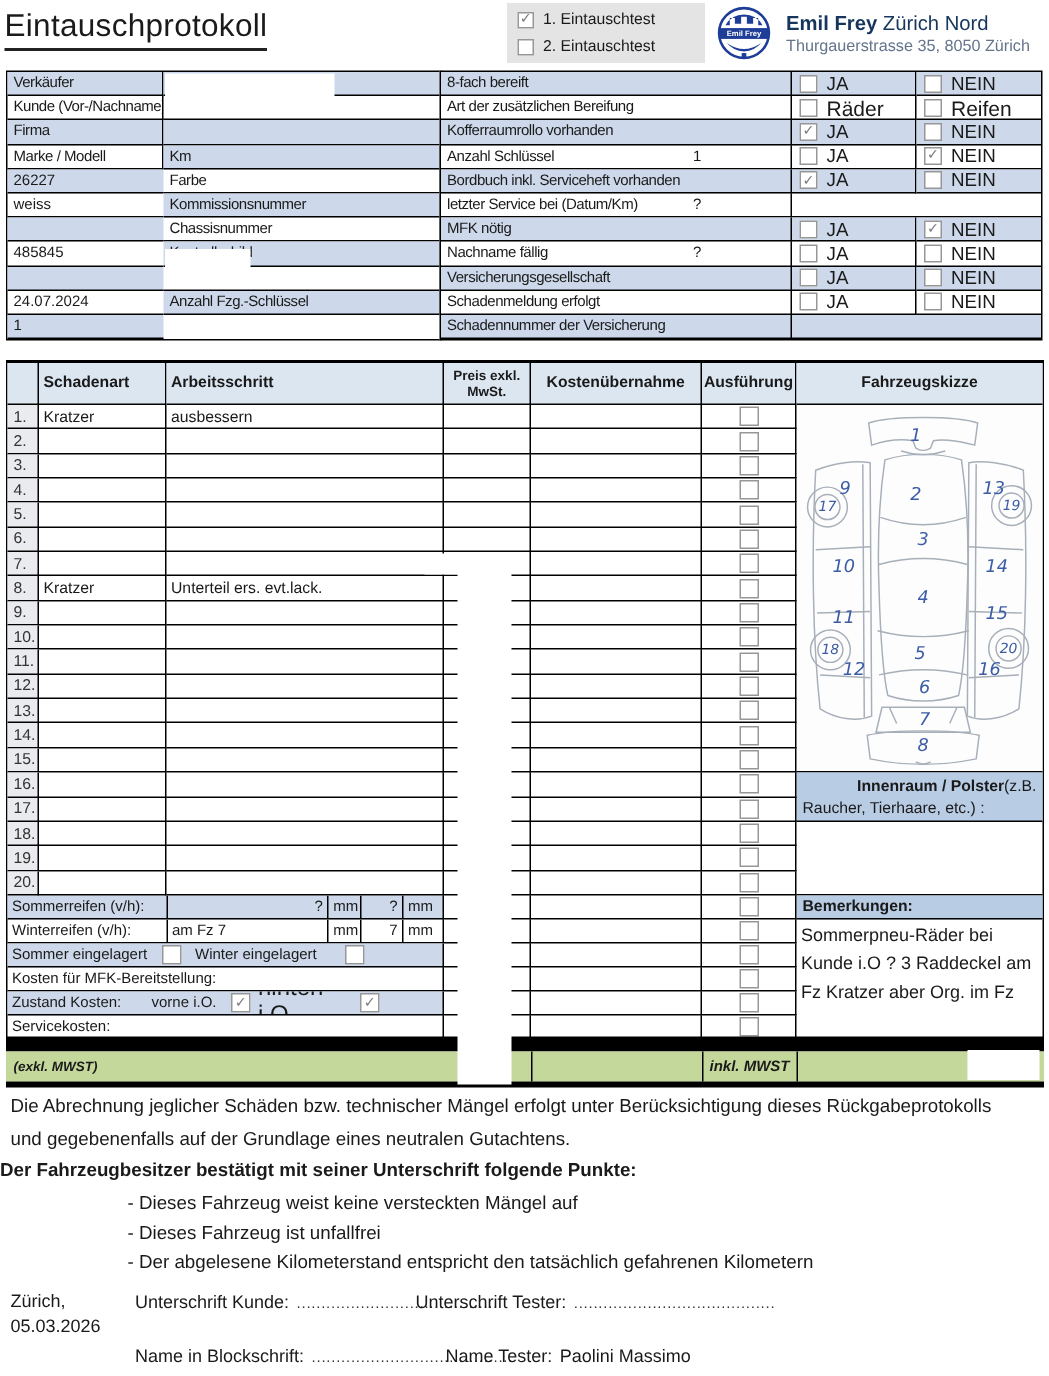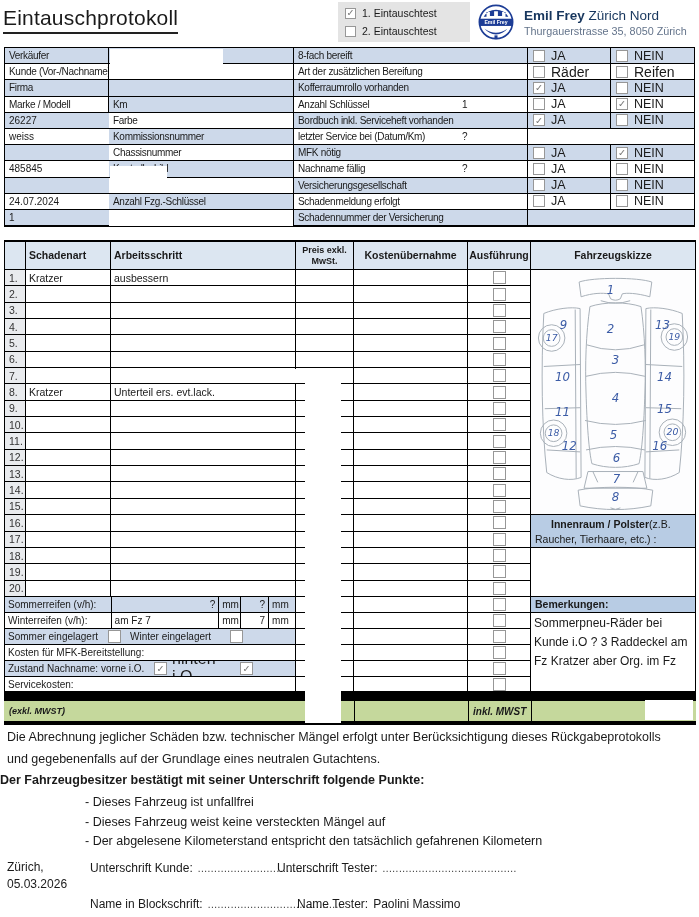--- a/index.html
+++ b/index.html
@@ -66,21 +66,21 @@
   .tcell{height:100%;display:flex;align-items:center;padding:0 3px;font-size:10px;white-space:nowrap;overflow:hidden;}
   .bl{border-left:1px solid #000;}
   .ra{justify-content:flex-end;}
   .tl{width:106px;} .tvv{width:108px;} .tu{width:22px;} .tv2{width:28px;} .tu2{width:27px;}
 
   
   #sketch-cell{padding:1px;justify-content:center;align-items:flex-start;background:#fdfdfe;}
   .zn{fill:var(--ink-blue);font-size:12px;font-style:italic;font-family:"DejaVu Sans",sans-serif;text-anchor:middle;}
   .zn.wheel{font-size:9.5px;}
   #innen-cell{background:var(--section-blue);display:block;padding:2px 4px;font-size:10.5px;line-height:1.45;}
-  .innen-l1{display:flex;justify-content:flex-start;margin-left:16px;}
+  .innen-l1{display:flex;justify-content:flex-end;}
   .innen-b{font-weight:bold;}
   .it{}
   #bem-head{background:var(--section-blue);font-weight:bold;padding-left:4px;font-size:10.5px;}
   #bem-text{display:block;font-size:12px;line-height:19px;padding:1px 3px;white-space:normal;}
 
   
   .bar{position:absolute;left:4px;width:692px;background:#000;}
   #totalrow{position:absolute;left:4px;top:701px;width:692px;height:20px;background:var(--total-green);
             display:flex;align-items:center;}
   .trc{height:100%;display:flex;align-items:center;}
@@ -358,21 +358,21 @@
     <div class="c flexr blue" style="grid-row:24;grid-column:1/4;padding-left:3px;gap:0">
       <span style="width:100px;font-size:10px">Sommer eingelagert</span>
       <span class="cb big"></span>
       <span style="margin-left:9px;font-size:10px">Winter eingelagert</span>
       <span class="cb big" style="margin-left:19px"></span>
     </div>
     <div class="c" style="grid-row:25;grid-column:1/4;padding-left:3px">
         <span style="font-size:10px">Kosten für MFK-Bereitstellung:</span>
       </div>
     <div class="c flexr blue" style="grid-row:26;grid-column:1/4;padding-left:3px;gap:0">
-      <span style="width:93px;font-size:10px">Zustand Nachname:</span>
+      <span style="width:93px;font-size:10px">Zustand Kosten:</span>
       <span style="width:53px;font-size:10px">vorne i.O.</span>
       <span class="cb big on">✓</span>
       <span style="margin-left:5px;width:58px;font-size:16px">hinten i.O.</span>
       <span class="cb big on" style="margin-left:10px">✓</span>
     </div>
     <div class="c" style="grid-row:27;grid-column:1/4;padding-left:3px">
         <span style="font-size:10px">Servicekosten:</span>
       </div>
   <div class="c num" style="grid-area: 2 / 1;">1.</div>
       <div class="c txt" style="grid-area: 2 / 2;">Kratzer</div>
@@ -575,22 +575,22 @@
     <div class="trc bl tr-inkl" style="width:63px">
         <span>inkl. MWST</span>
       </div>
     <div class="trc bl" style="width:164px"></div>
   </div>
   <div class="bar" style="top:721px;height:3.5px"></div>
 
   <div id="disclaimer" class="ftext">Die Abrechnung jeglicher Schäden bzw. technischer Mängel erfolgt unter Berücksichtigung dieses Rückgabeprotokolls und gegebenenfalls auf der Grundlage eines neutralen Gutachtens.</div>
   <div id="confirm-title" class="ftext">Der Fahrzeugbesitzer bestätigt mit seiner Unterschrift folgende Punkte:</div>
   <div id="points" class="ftext">
+    <div>- Dieses Fahrzeug weist keine versteckten Mängel auf</div>
     <div>- Dieses Fahrzeug ist unfallfrei</div>
-    <div>- Dieses Fahrzeug weist keine versteckten Mängel auf</div>
     <div>- Der abgelesene Kilometerstand entspricht den tatsächlich gefahrenen Kilometern</div>
   </div>
   <div class="sig" style="left:7px;top:860px">
       <span>Zürich,</span>
     </div>
   <div class="sig" style="left:7px;top:877px">
       <span>05.03.2026</span>
     </div>
   <div class="sig" style="left:90px;top:861px">
     <span>Unterschrift Kunde:</span>

